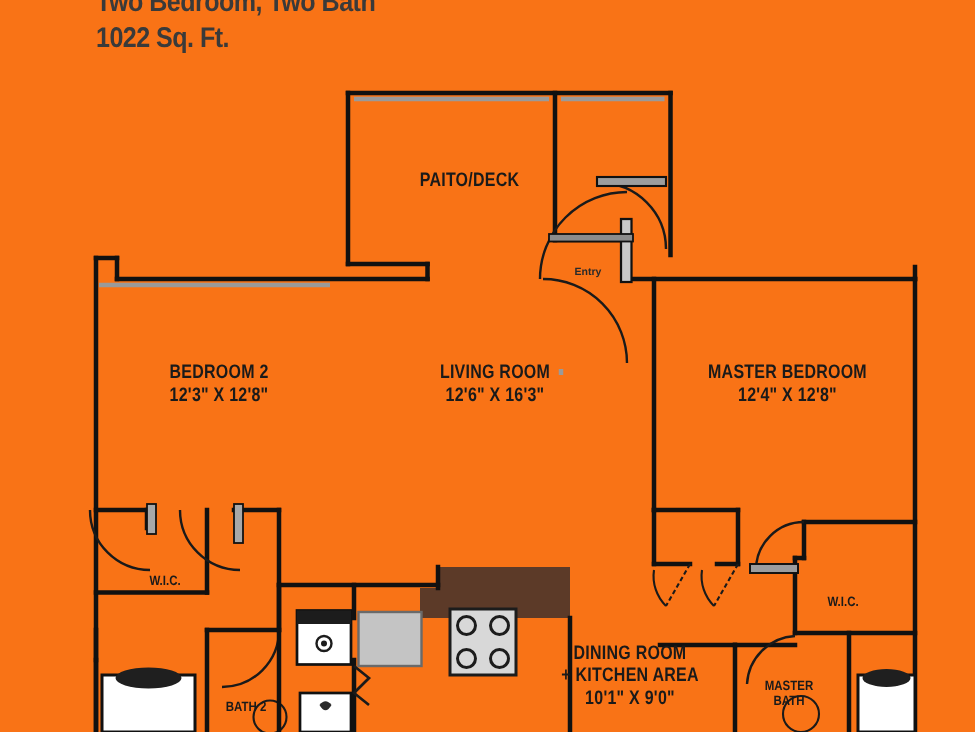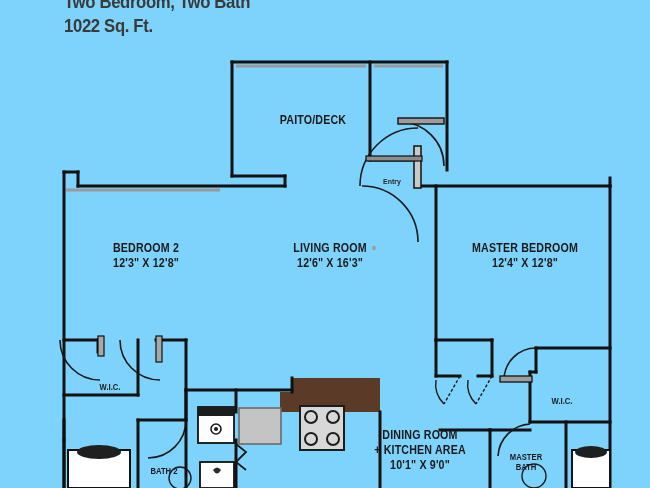--- a/index.html
+++ b/index.html
@@ -4,21 +4,21 @@
 <style>
   html, body {
     margin: 0;
     padding: 0;
     background: #ffffff;
   }
   #plan-root {
     position: relative;
     width: 650px;
     height: 488px;
-    background: #7dd3fc;
+    background: #f97316;
     overflow: hidden;
     font-family: "Liberation Sans", sans-serif;
   }
   
   #title-block {
     position: absolute;
     left: 64px;
     top: -8px;
     width: 420px;
   }

